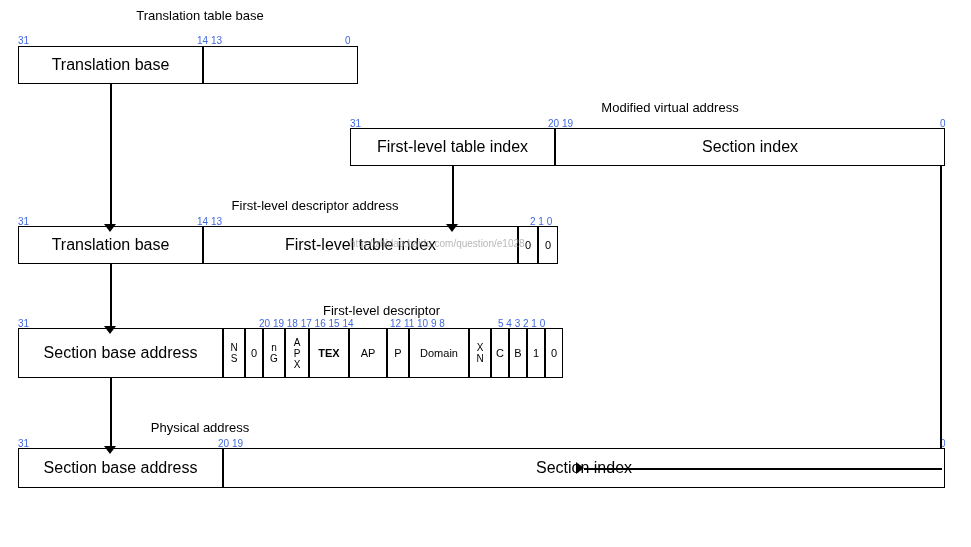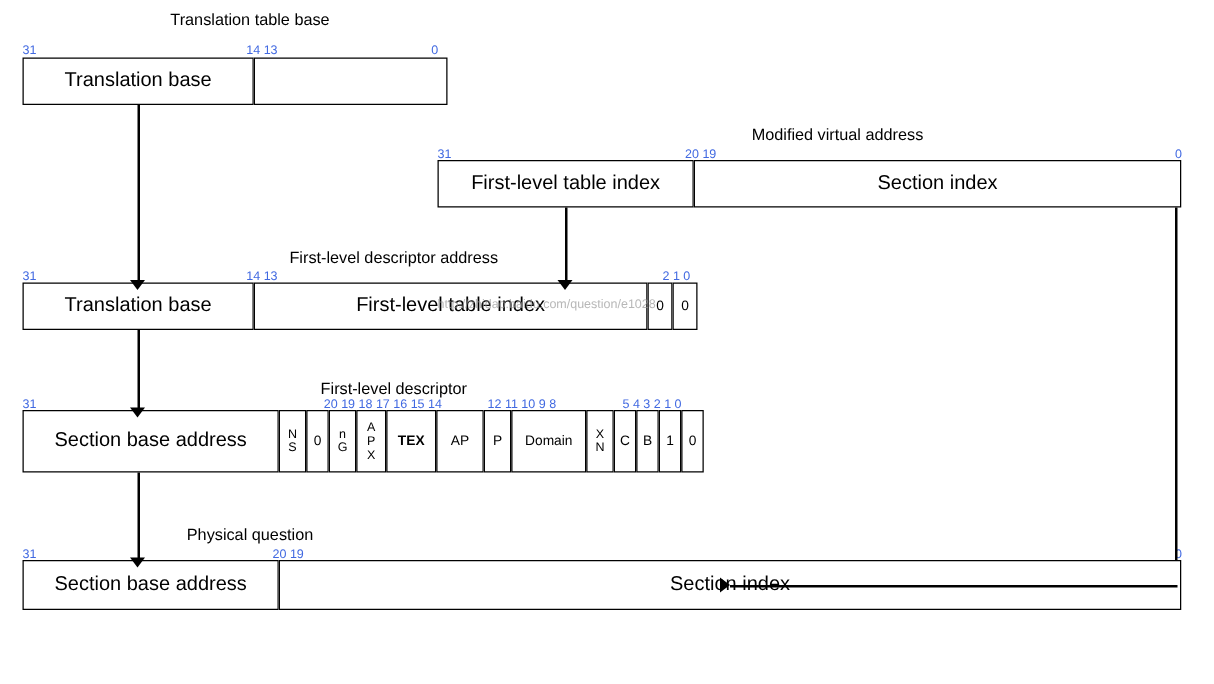--- a/index.html
+++ b/index.html
@@ -124,21 +124,21 @@
   </div>
   <div class="box-cell" style="left:518px; top:226px; width:20px; height:38px;">
     <span>0</span>
   </div>
   <div class="box-cell" style="left:538px; top:226px; width:20px; height:38px;">
     <span>0</span>
   </div>
 
   <div class="watermark" style="left:350px; top:238px;">http://zhidao.baidu.com/question/e1028</div>
 
-  <div class="label-title" style="left:190px; top:303px; width:250px;">First-level descriptor</div>
+  <div class="label-title" style="left:190px; top:303px; width:250px;text-align:right;">First-level descriptor</div>
 
   <div class="bit-label" style="left:18px; top:318px;">31</div>
   <div class="bit-label" style="left:220px; top:318px;margin-left:39px;">20 19 18 17 16 15 14</div>
   <div class="bit-label" style="left:390px; top:318px;">12 11 10 9  8</div>
   <div class="bit-label" style="left:498px; top:318px;">5  4  3  2  1  0</div>
 
   <div class="box" style="left:18px; top:328px; width:205px; height:50px;">
     <span>Section base address</span>
   </div>
 
@@ -192,21 +192,21 @@
   </div>
 
   <div class="box-cell" style="left:527px; top:328px; width:18px; height:50px;">
     <span>1</span>
   </div>
 
   <div class="box-cell" style="left:545px; top:328px; width:18px; height:50px;">
     <span>0</span>
   </div>
 
-  <div class="label-title" style="left:100px; top:420px; width:200px;">Physical question</div>
+  <div class="label-title" style="left:100px; top:420px; width:200px;">Physical address</div>
 
   <div class="bit-label" style="left:18px; top:438px;">31</div>
   <div class="bit-label" style="left:218px; top:438px;">20 19</div>
   <div class="bit-label" style="left:940px; top:438px;">0</div>
 
   <div class="box" style="left:18px; top:448px; width:205px; height:40px;">
     <span>Section base address</span>
   </div>
   <div class="box" style="left:223px; top:448px; width:722px; height:40px;">
     <span>Section index</span>

